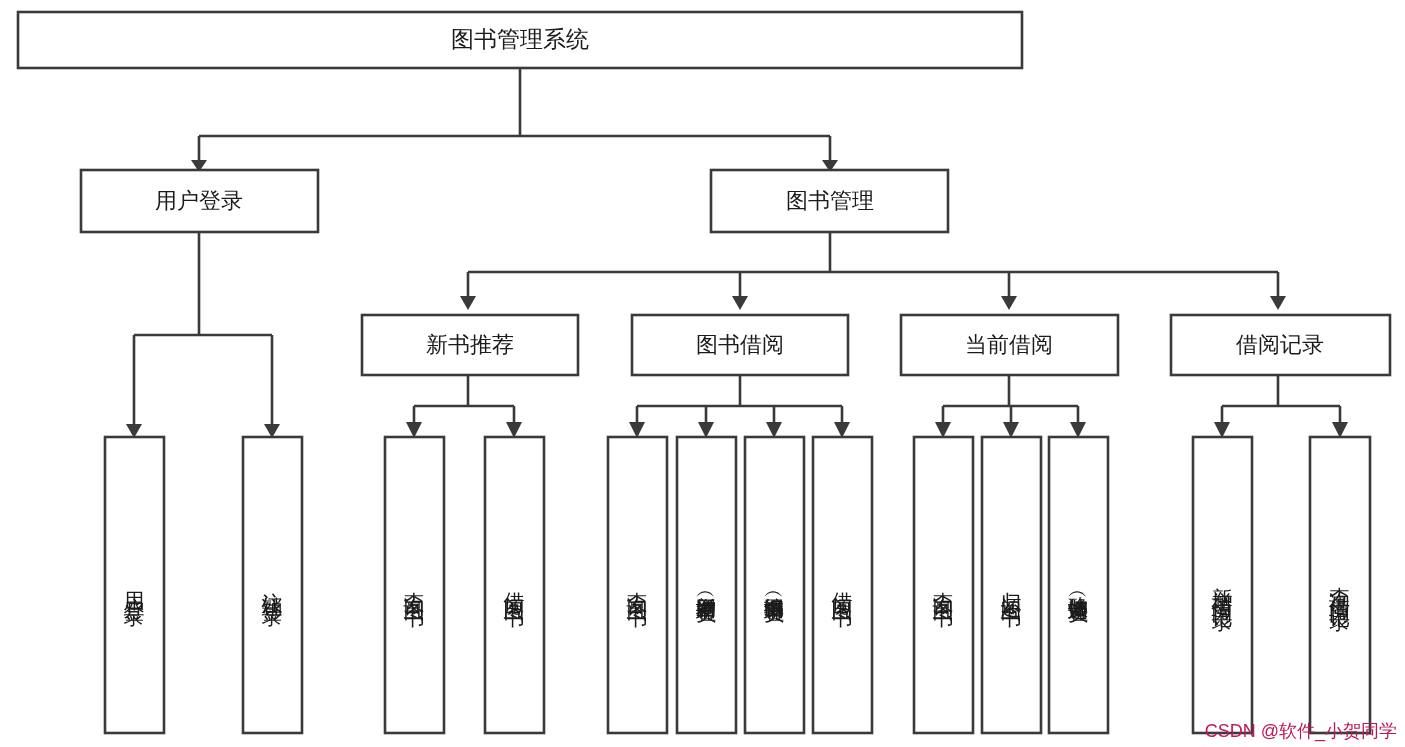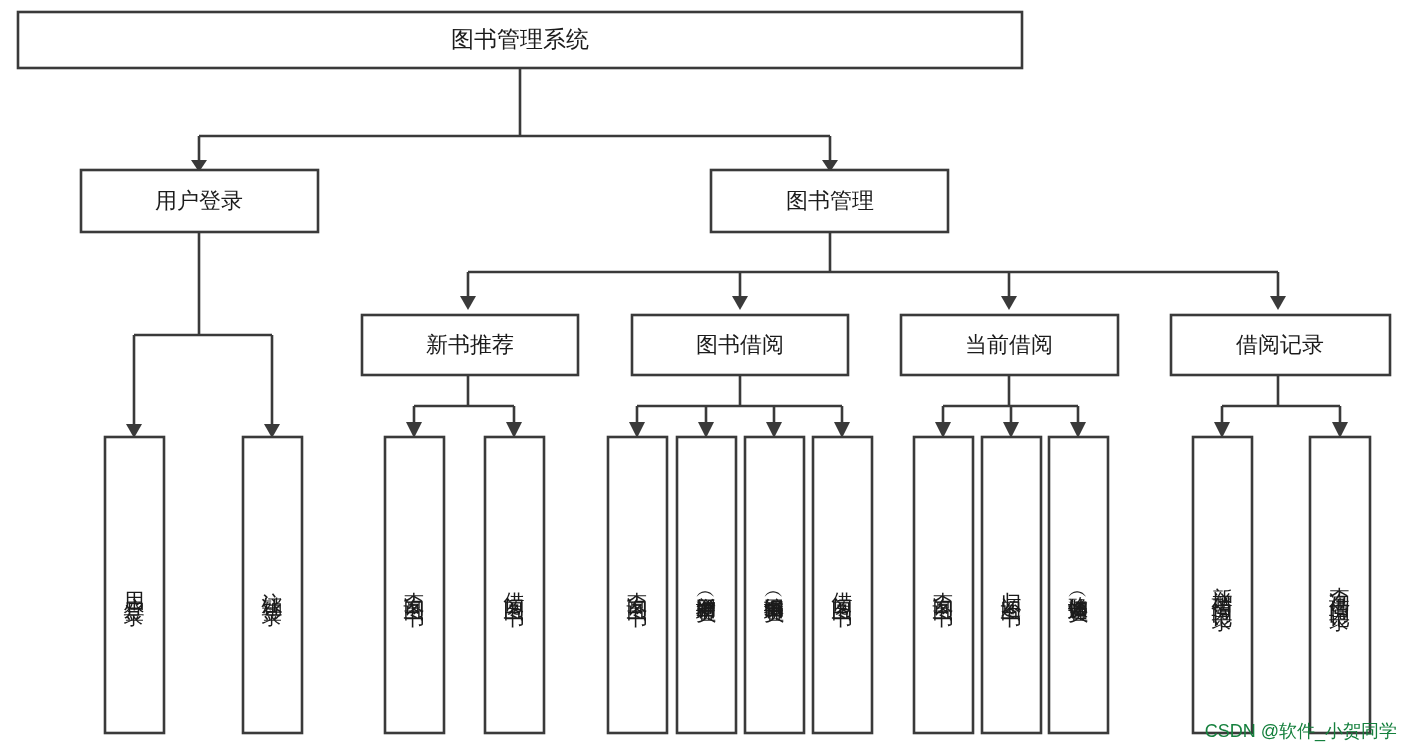--- a/index.html
+++ b/index.html
@@ -73,21 +73,21 @@
   .leaf-label.tight {
     letter-spacing: 1px;
     font-size: 20px;
   }
   .watermark {
     position: absolute;
     right: 8px;
     bottom: 4px;
     font-family: "Liberation Sans", "DejaVu Sans", sans-serif;
     font-size: 18px;
-    color: #15803d;
+    color: #be185d;
     white-space: nowrap;
   }
 </style>
 </head>
 <body>
 
 <div id="stage">
 
   <svg id="diagram-svg" viewBox="0 0 1405 747">
 

